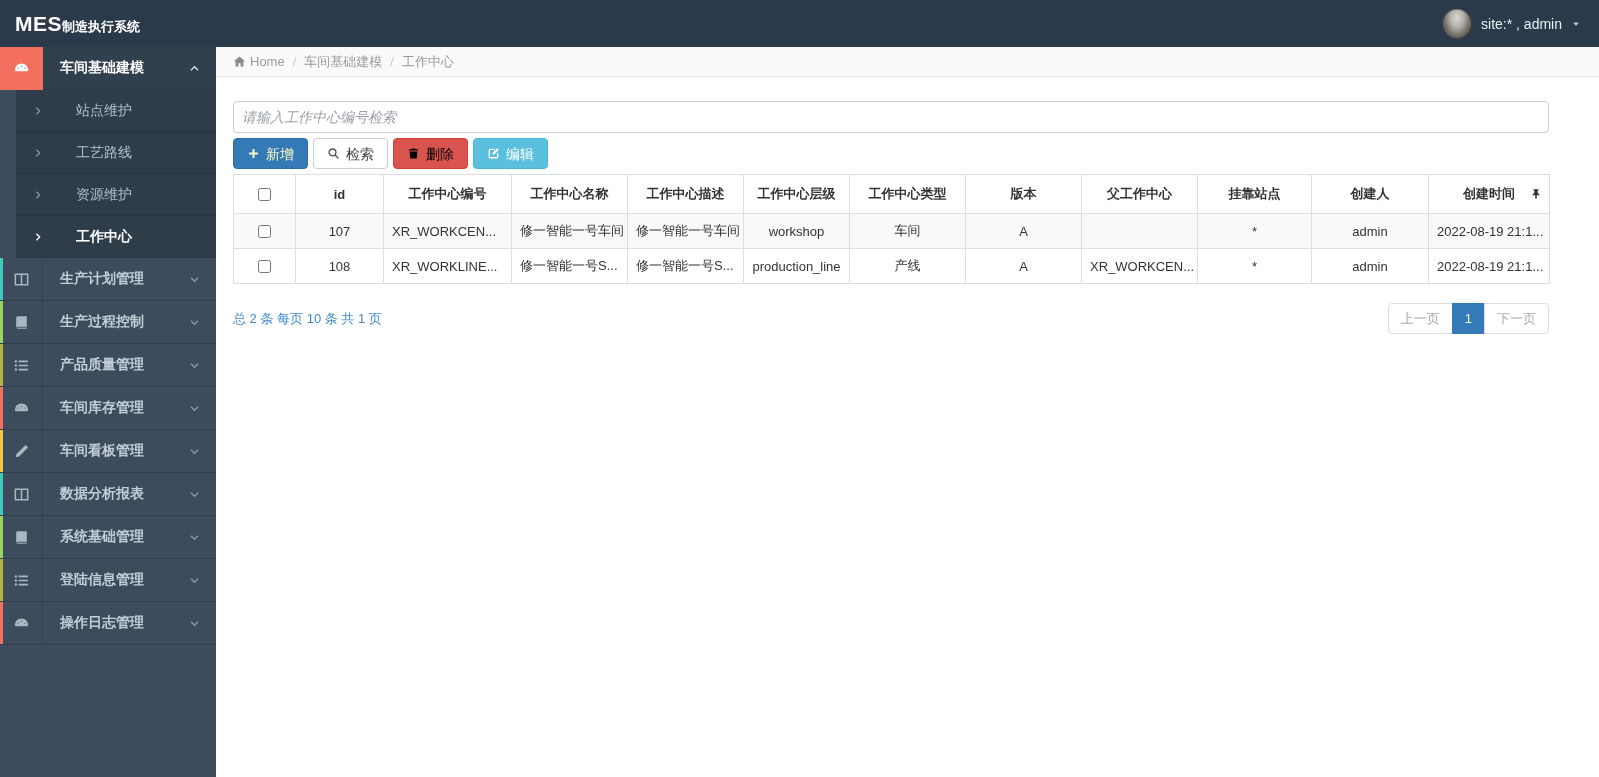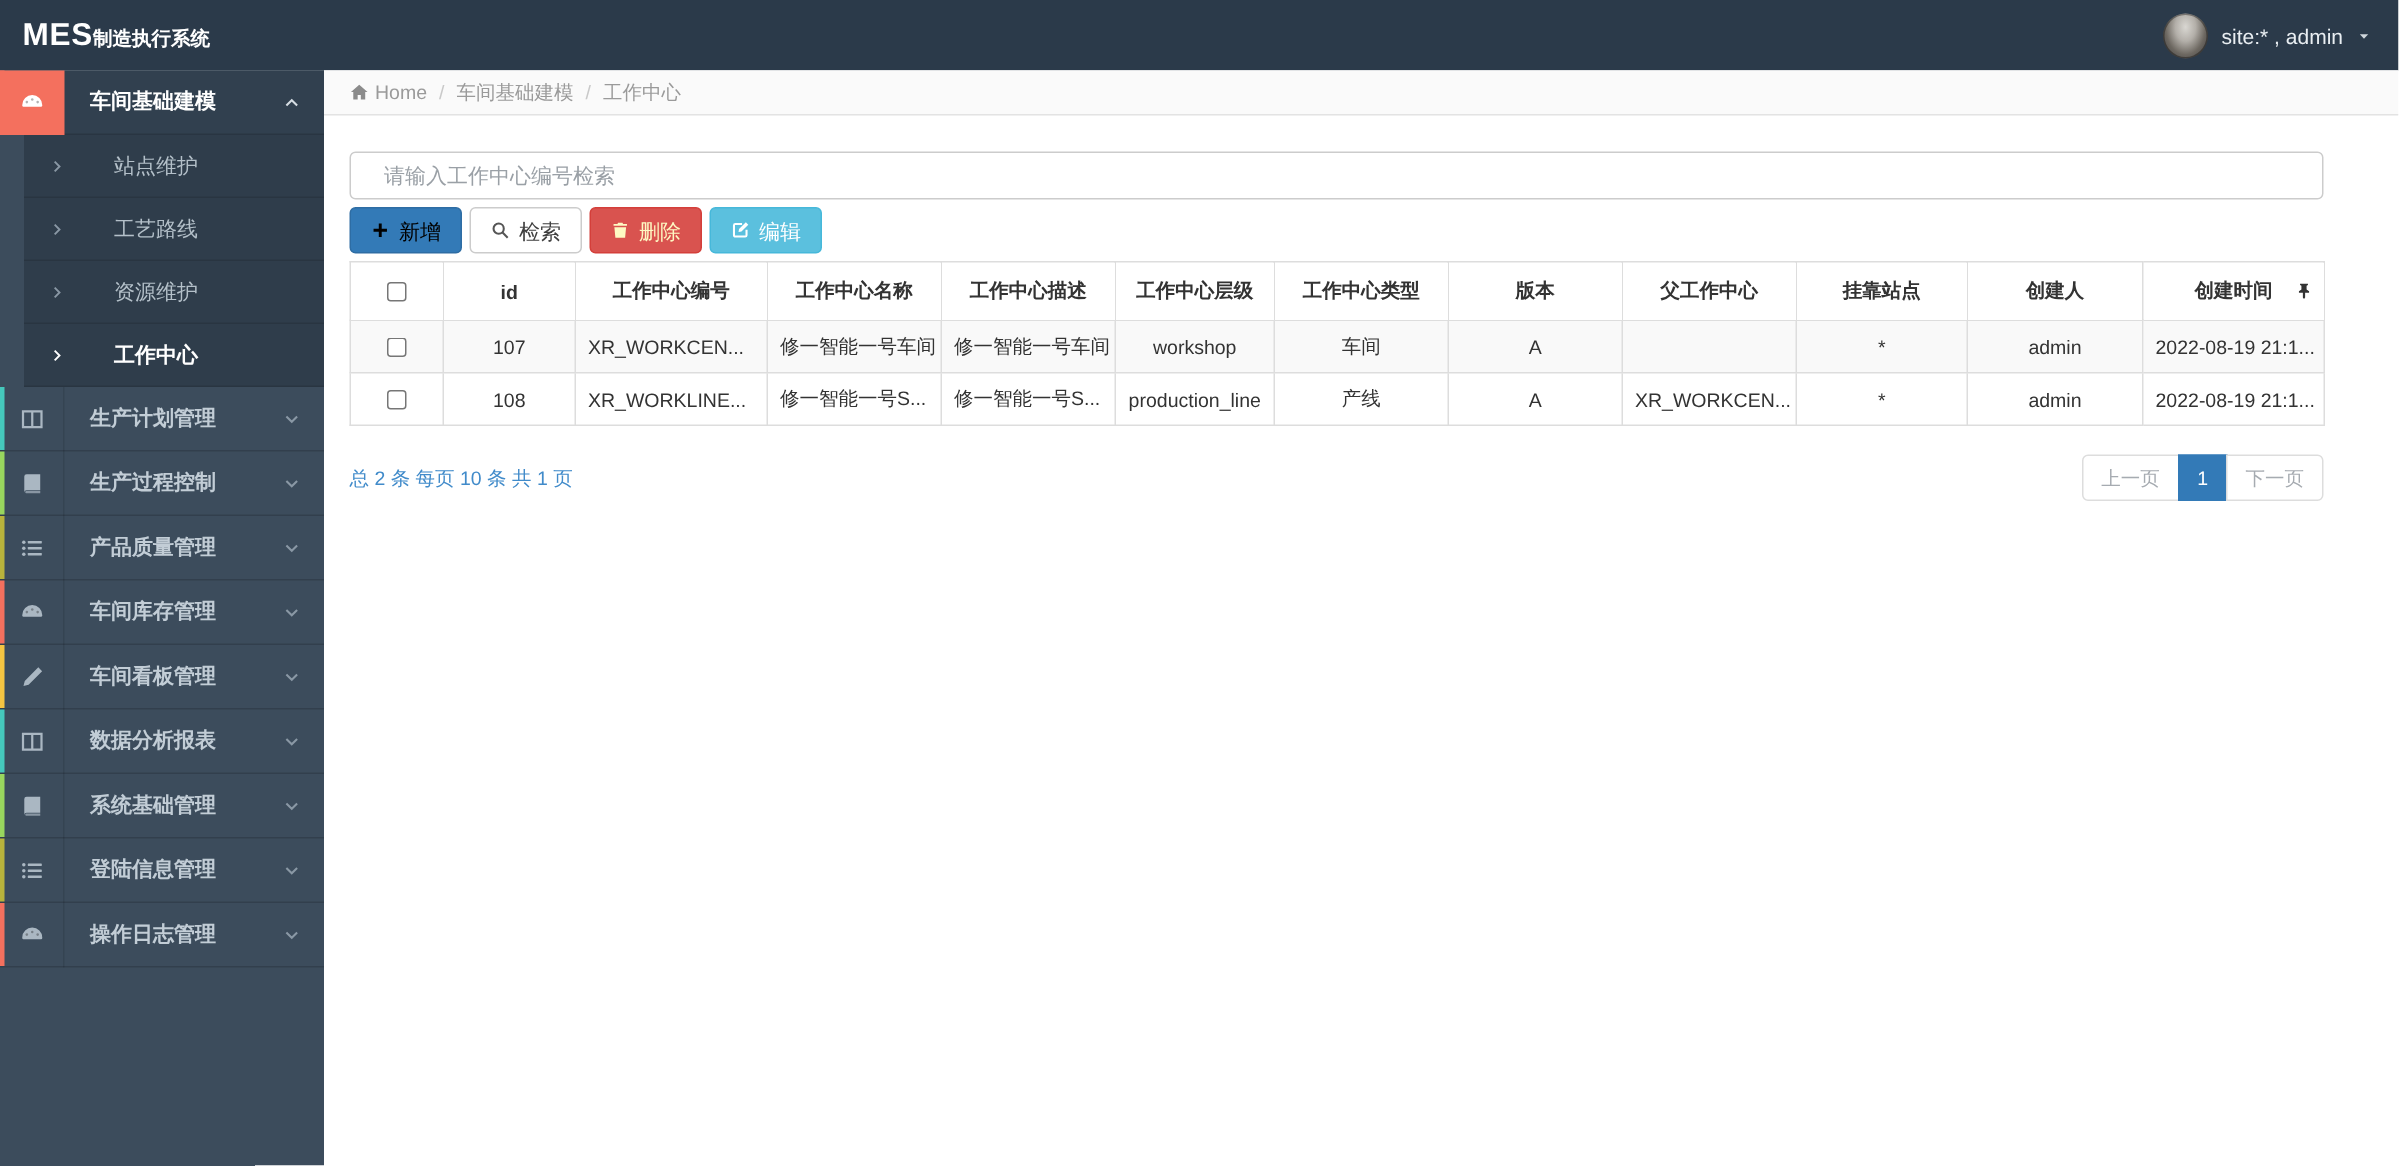--- a/index.html
+++ b/index.html
@@ -50,32 +50,32 @@
   .main { flex:1; min-width:0; background:#fff; display:flex; flex-direction:column; }
   .breadcrumb-bar { height:30px; background:#fafafa; border-bottom:1px solid #e3e3e3;
     display:flex; align-items:center; padding-left:17px; font-size:13px; color:#9a9a9a; }
   .bc-home { color:#8b8b8b; font-size:13px; margin-right:4px; }
   .bc-item { color:#9a9a9a; cursor:pointer; }
   .bc-item.last { cursor:default; }
   .bc-sep { margin:0 8px; color:#c9c9c9; }
 
   .content { padding:24px 50px 0 17px; }
   .search-input { width:100%; height:32px; border:1px solid #ccc; border-radius:4px;
-    padding:6px 22px; font-size:14px; color:#0c4a6e; outline:none; background:#fff; }
+    padding:6px 8px; font-size:14px; color:#0c4a6e; outline:none; background:#fff;font-style:italic; }
   .search-input::placeholder { color:#9aa0a6; }
 
   .toolbar { margin-top:5px; display:flex; gap:5px; }
   .btn { height:31px; padding:0 13px; border-radius:4px; font-size:14px; line-height:1;
     display:inline-flex; align-items:center; gap:6px; cursor:pointer; border:1px solid transparent;
     font-family:"Liberation Sans", sans-serif; }
   .btn .icn { font-size:13px; }
-  .btn-primary { background:#337ab7; border-color:#2e6da4; color:#000000; }
+  .btn-primary { background:#337ab7; border-color:#2e6da4; color:#fef9c3; }
   .btn-default { background:#fff; border-color:#ccc; color:#404040; }
   .btn-default .icn { color:#555; }
-  .btn-danger { background:#d9534f; border-color:#d43f3a; color:#fef9c3; }
+  .btn-danger { background:#d9534f; border-color:#d43f3a; color:#000000; }
   .btn-info { background:#5bc0de; border-color:#46b8da; color:#fff; }
 
   .grid-wrap { margin-top:5px; }
   table.grid { border-collapse:collapse; width:100%; table-layout:fixed; font-size:13px; color:#333; background:#fff; }
   .grid th, .grid td { border:1px solid #ddd; overflow:hidden; white-space:nowrap; text-overflow:clip; }
   .grid th { font-weight:bold; text-align:center; padding:10px 8px; position:relative; background:#fff; }
   .grid td { padding:8px; }
   .grid tbody tr:nth-child(odd) { background:#f9f9f9; }
   .grid td.al-l { text-align:left; }
   .grid td.al-c { text-align:center; }

